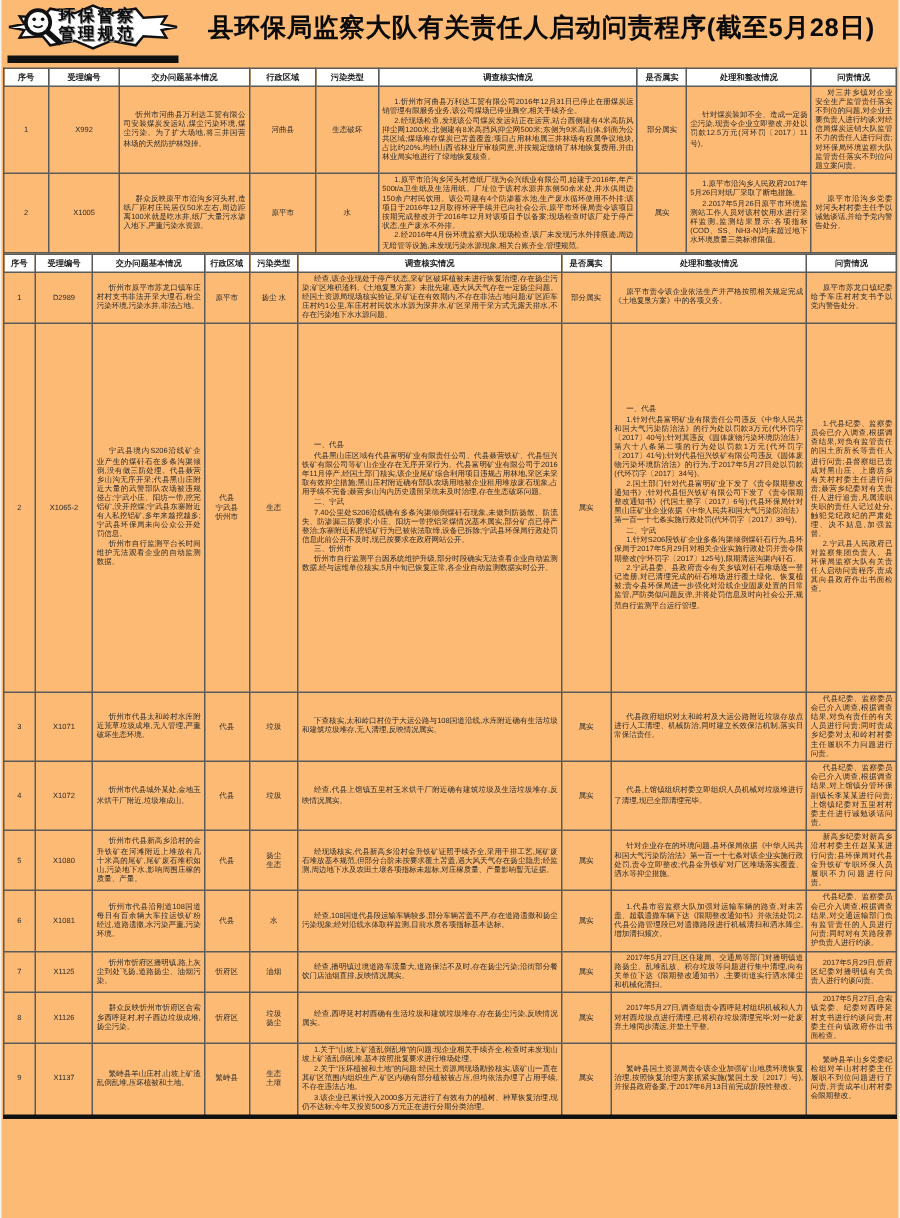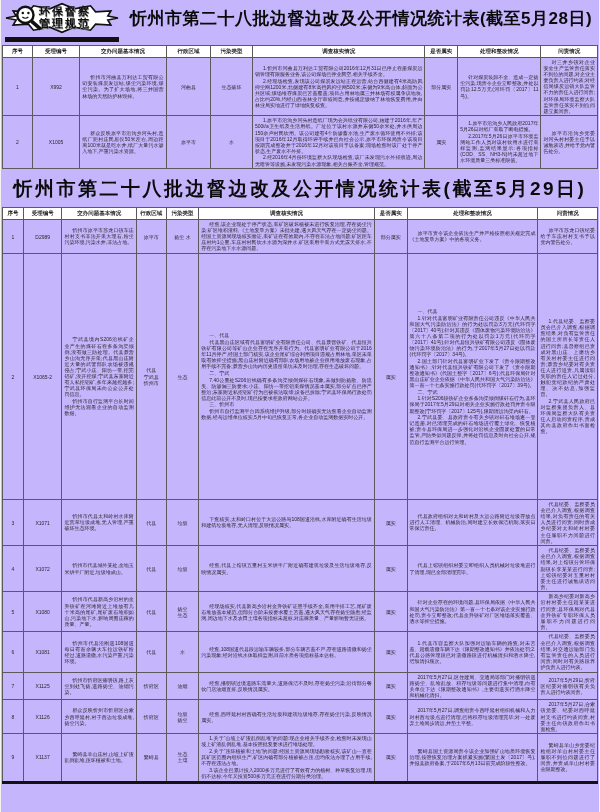--- a/index.html
+++ b/index.html
@@ -1,20 +1,20 @@
 <!DOCTYPE html>
 <html><head>
 <meta charset="utf-8">
 <style>
   html,body{margin:0;padding:0;}
   body{
     width:600px;height:812px;overflow:hidden;background:#f4f3f1;
     font-family:"Liberation Sans","DejaVu Sans",sans-serif;color:#1a1a1a;
   }
-  .page{width:596px;height:810px;margin:0 auto;background:#c4b5fd;position:relative;padding:1px;}
+  .page{width:596px;height:810px;margin:0 auto;background:#fdba74;position:relative;padding:1px;}
   
   .hdr{position:relative;height:44px;}
   .logo{position:absolute;left:3px;top:1px;width:114px;height:32px;}
   .logo svg{position:absolute;left:0;top:0;}
   .logo-text{
     position:absolute;left:34px;top:3px;width:76px;
     font-weight:900;font-size:11px;line-height:12px;letter-spacing:2px;
     color:#0d0d0d;text-shadow:0.6px 0.6px 0 #8a8a8a;
   }
   .logo-bar{position:absolute;left:3px;top:36px;width:114px;height:5px;background:#111;}
@@ -58,21 +58,21 @@
         <circle cx="23" cy="10" r="1.2" fill="#111"></circle>
         <path d="M17 14 q3 2.4 6 0" fill="none" stroke="#111" stroke-width="1.1"></path>
         <line x1="26" y1="18" x2="35" y2="26" stroke="#111" stroke-width="3.6"></line>
       </svg>
       <div class="logo-text">
         <span>环保督察</span><br>
         <span>管理规范</span>
       </div>
     </div>
     <div class="logo-bar"></div>
-    <h1 class="t1-title">忻州市第二十八批边督边改及公开情况统计表(截至5月28日)</h1>
+    <h1 class="t1-title">县环保局监察大队有关责任人启动问责程序(截至5月28日)</h1>
   </div>
 
   <table id="table1">
     <colgroup>
       <col class="c0">
         <col class="c1">
         <col class="c2">
         <col class="c3">
         <col class="c4">
       <col class="c5">
@@ -151,21 +151,20 @@
             <div class="p">1.原平市沿沟乡人民政府2017年5月26日对纸厂采取了断电措施。</div>
             <div class="p">2.2017年5月26日原平市环境监测站工作人员对该村饮用水进行采样监测,监测结果显示:各项指标(COD、SS、NH3-N)均未超过地下水环境质量三类标准限值。</div>
           </td>
           <td class="para">
             <div class="p">原平市沿沟乡党委对河头村村委主任予以诫勉谈话,并给予党内警告处分。</div>
           </td>
         </tr>
       </tbody>
   </table>
 
-  <h2 class="t2-title">忻州市第二十八批边督边改及公开情况统计表(截至5月29日)</h2>
 
   <table id="table2">
     <colgroup>
       <col class="c0">
         <col class="c1">
         <col class="c2">
         <col class="c3">
         <col class="c4">
       <col class="c5">
         <col class="c6">

